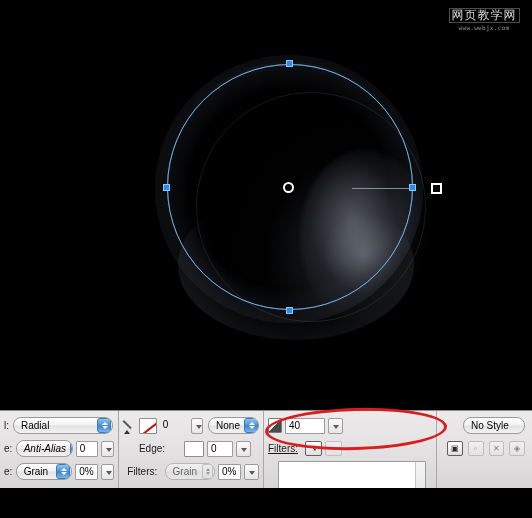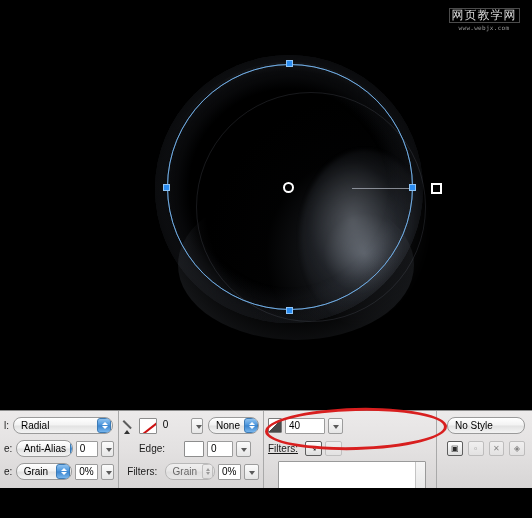--- a/index.html
+++ b/index.html
@@ -150,21 +150,21 @@
     <div class="seg" style="width:118px;">
       <div class="row">
         <span class="lbl" style="width:6px;">l:</span>
         <div class="popup" style="width:100px;gap:19px;">
           <span class="ptxt">Radial</span>
           <span class="aqua"></span>
         </div>
       </div>
       <div class="row">
         <span class="lbl" style="width:10px;">e:</span>
-        <div class="popup" style="width:64px;">
+        <div class="popup" style="width:64px;font-style:italic;">
           <span class="ptxt">Anti-Alias</span>
           <span class="aqua"></span>
         </div>
         <div class="field" style="width:24px;">0</div>
         <div class="minibtn"></div>
       </div>
       <div class="row">
         <span class="lbl" style="width:10px;">e:</span>
         <div class="popup" style="width:64px;">
           <span class="ptxt">Grain</span>
@@ -222,21 +222,21 @@
         <span class="iconbtn sel">➘</span>
         <span class="iconbtn" style="opacity:.45;"></span>
       </div>
       <div class="listbox" style="width:148px;margin-left:10px;"></div>
     </div>
 
     <div class="sep"></div>
 
     <div class="seg" style="width:92px;">
       <div class="row" style="padding-left:6px;">
-        <div class="popup" style="width:86px;border-radius:8px;">
+        <div class="popup" style="width:86px;border-radius:8px;margin-left:16px;">
           <span class="ptxt">No Style</span>
         </div>
       </div>
       <div class="row" style="gap:5px;padding-left:6px;">
         <span class="iconbtn sel">▣</span>
         <span class="iconbtn" style="opacity:.5;">▫</span>
         <span class="iconbtn" style="opacity:.5;">✕</span>
         <span class="iconbtn" style="opacity:.5;">◈</span>
       </div>
     </div>

